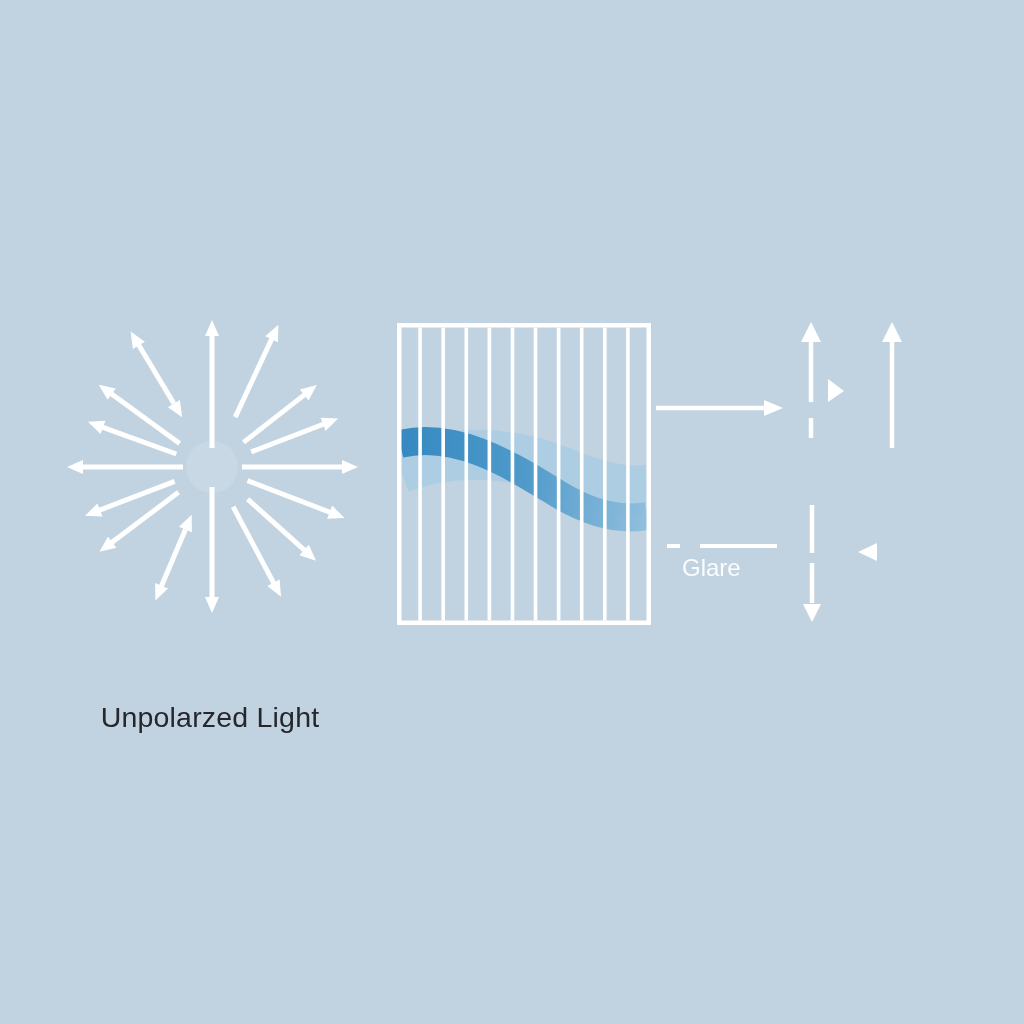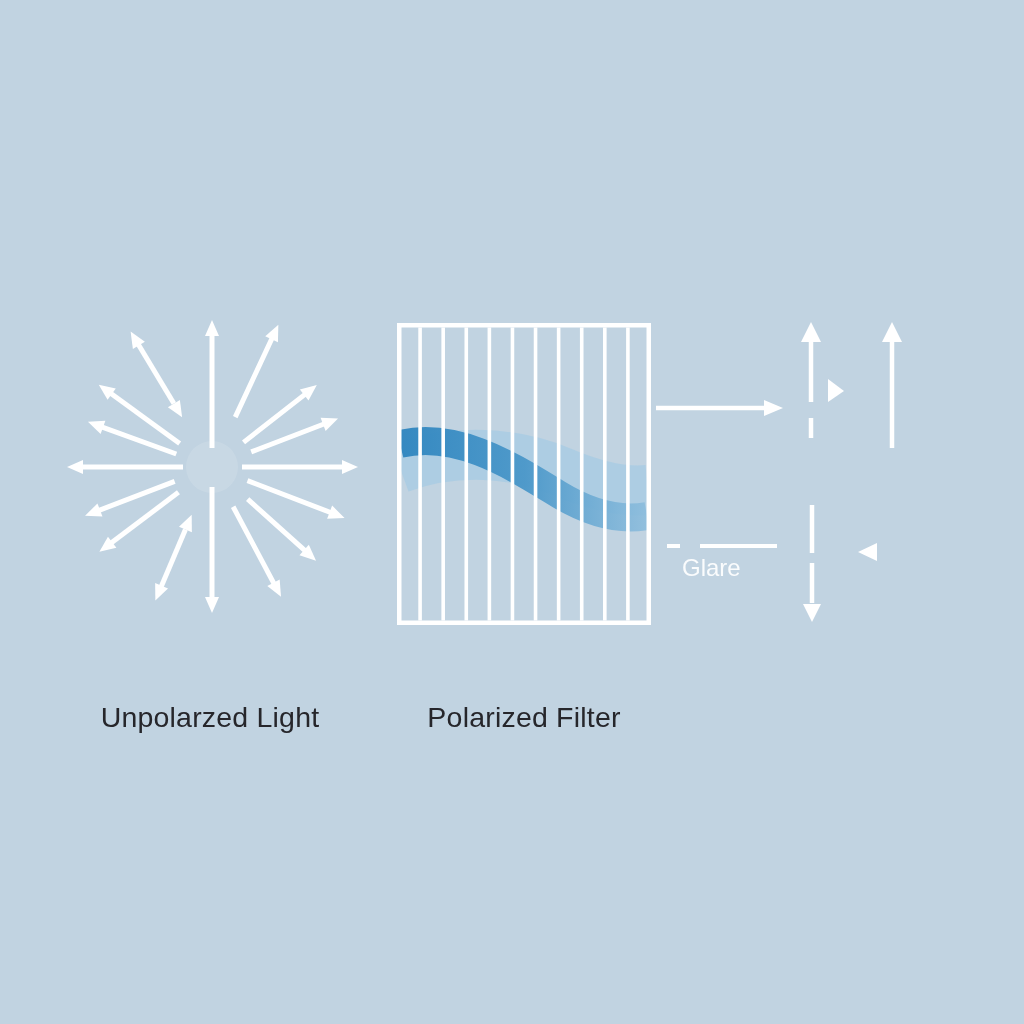--- a/index.html
+++ b/index.html
@@ -113,15 +113,14 @@
         <line x1="812" y1="563" x2="812" y2="603" stroke="#ffffff" stroke-width="4.5"></line>
         <polygon points="812,622 803,604 821,604" fill="#ffffff"></polygon>
         <line x1="667" y1="546" x2="680" y2="546" stroke="#ffffff" stroke-width="4"></line>
         <line x1="700" y1="546" x2="777" y2="546" stroke="#ffffff" stroke-width="4"></line>
         <polygon points="828,379 844,391 828,402" fill="#ffffff"></polygon>
         <polygon points="858,552 877,543 877,561" fill="#ffffff"></polygon>
       </g>
   </svg>
 
   <div class="caption caption-unpolarized">Unpolarzed Light</div>
-  <div class="caption caption-filter">Polarized Filter</div>
   <div class="glare-label">Glare</div>
 </div>
 
 </body></html>

